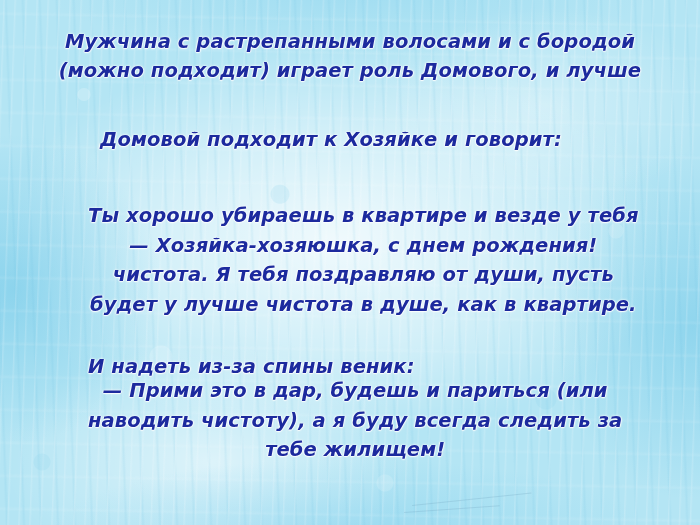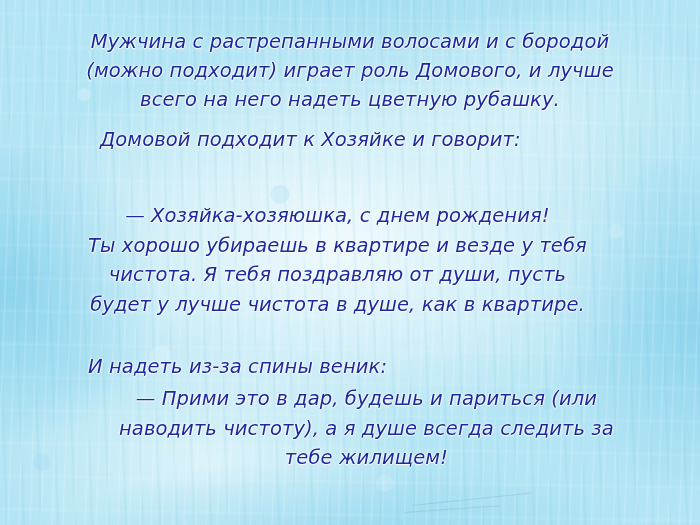--- a/index.html
+++ b/index.html
@@ -85,21 +85,21 @@
     position: relative;
     z-index: 5;
     padding: 0;
   }
 
   .line,
   .para-line {
     color: #1c2a9e;
     font-family: "DejaVu Sans", sans-serif;
     font-style: italic;
-    font-weight: normal;
+    font-weight: bold;
     text-shadow:
        0 0 3px rgba(255,255,255,0.95),
        0 1px 1px rgba(255,255,255,0.85),
        1px 0 1px rgba(255,255,255,0.7),
       -1px 0 1px rgba(255,255,255,0.7);
     white-space: pre;
     text-align: center;
   }
 
   
@@ -124,21 +124,21 @@
   .block .para-line {
     display: block;
     font-size: 19.5px;
     line-height: 29.5px;
     letter-spacing: 0.1px;
   }
 
   #block-approach { left: 100px; top: 125px; }
   #block-greeting { left:  88px; top: 201px; }
   #block-broom    { left:  88px; top: 352px; }
-  #block-gift     { left:  88px; top: 384px; margin-left: 31px; }
+  #block-gift     { left:  88px; top: 376px; }
 
   
   .scratch {
     position: absolute;
     z-index: 3;
     border-top: 1px solid rgba(118,170,196,0.30);
     transform-origin: 0 0;
     pointer-events: none;
   }
   .scratch-1 { left: 412px; top: 505px; width: 120px; transform: rotate(-6deg); }
@@ -155,38 +155,37 @@
   <div class="wash wash-mottle"></div>
 
   <div class="scratch scratch-1"></div>
   <div class="scratch scratch-2"></div>
 
   <div id="text-layer">
 
     <div id="headline">
       <span class="line">Мужчина с растрепанными волосами и с бородой</span>
       <span class="line">(можно подходит) играет роль Домового, и лучше</span>
-      <span class="line">всего на него надеть цветную рубашку.</span>
     </div>
 
     <div class="block" id="block-approach">
       <span class="para-line">Домовой подходит к Хозяйке и говорит:</span>
     </div>
 
     <div class="block" id="block-greeting">
+      <span class="para-line">Ты хорошо убираешь в квартире и везде у тебя</span>
       <span class="para-line">— Хозяйка-хозяюшка, с днем рождения!</span>
-      <span class="para-line">Ты хорошо убираешь в квартире и везде у тебя</span>
       <span class="para-line">чистота. Я тебя поздравляю от души, пусть</span>
       <span class="para-line">будет у лучше чистота в душе, как в квартире.</span>
     </div>
 
     <div class="block" id="block-broom">
       <span class="para-line">И надеть из-за спины веник:</span>
     </div>
 
     <div class="block" id="block-gift">
       <span class="para-line">— Прими это в дар, будешь и париться (или</span>
-      <span class="para-line">наводить чистоту), а я душе всегда следить за</span>
+      <span class="para-line">наводить чистоту), а я буду всегда следить за</span>
       <span class="para-line">тебе жилищем!</span>
     </div>
 
   </div>
 </div>
 
 </body></html>

